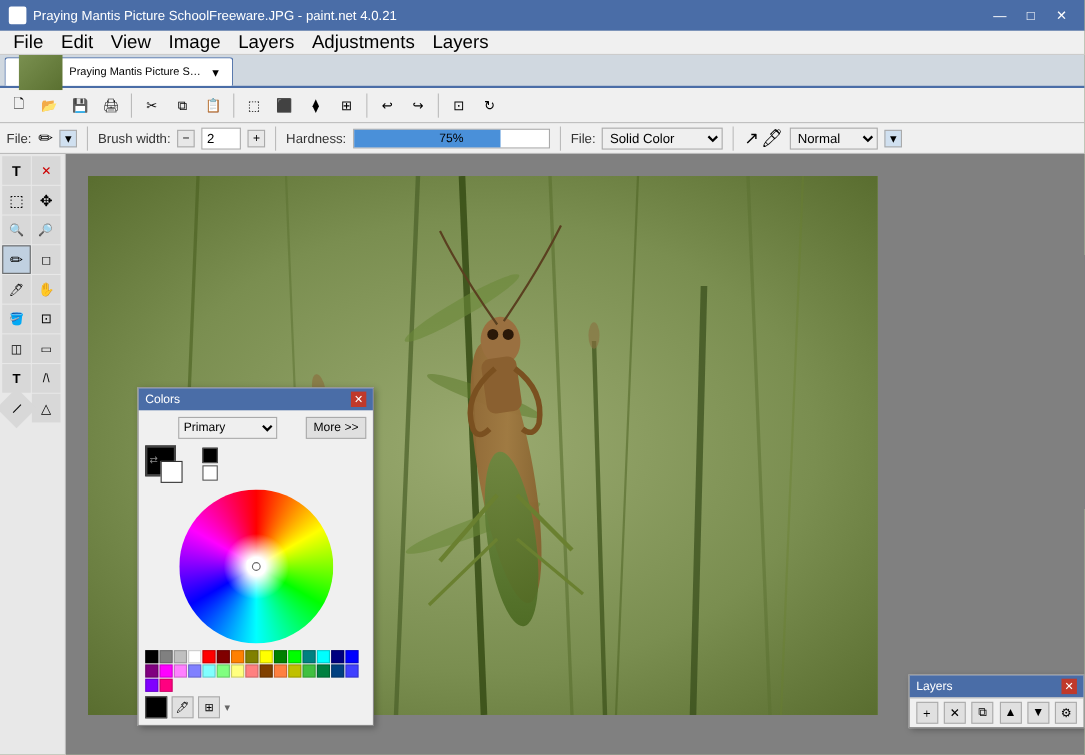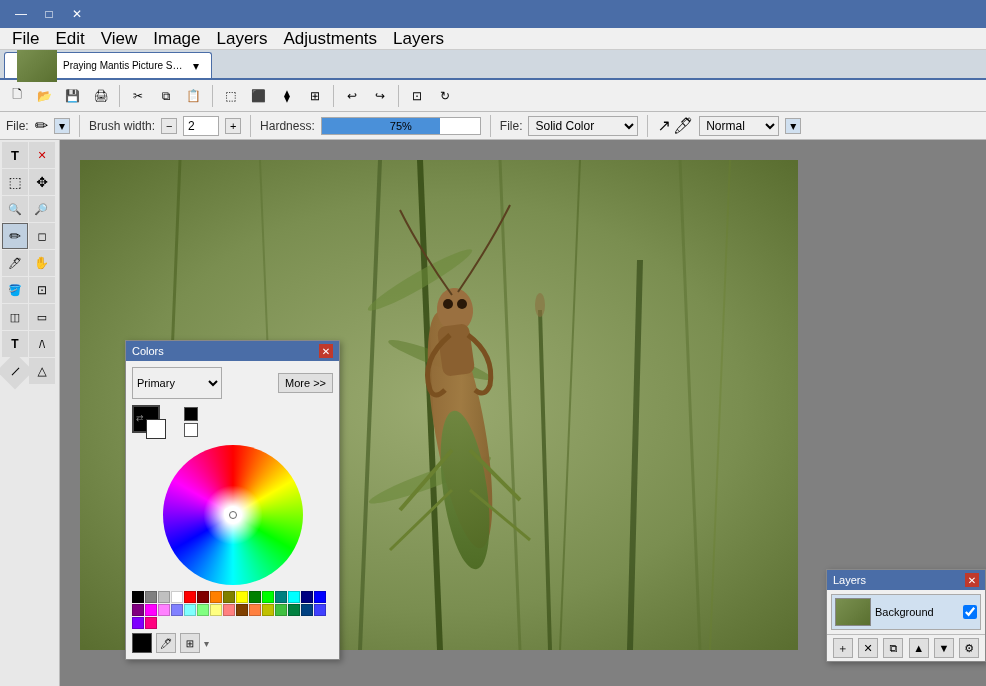--- a/index.html
+++ b/index.html
@@ -50,21 +50,21 @@
         radial-gradient(ellipse at 60% 30%, #8aaa60 0%, #6b8040 40%, #5a7030 80%),
         linear-gradient(135deg, #7a9050 0%, #9aaa70 50%, #6a8040 100%);
     }
 
     
     #colors-panel { position: absolute; bottom: 32px; left: 65px; width: 215px; background: #f0f0f0; border: 1px solid #888; box-shadow: 2px 2px 6px rgba(0,0,0,0.3); }
     #colors-title-bar { background: #4a6da7; color: white; height: 20px; display: flex; align-items: center; padding: 0 6px; justify-content: space-between; font-size: 11px; }
     .panel-close { background: #c0392b; border: none; color: white; width: 14px; height: 14px; cursor: pointer; font-size: 10px; display: flex; align-items: center; justify-content: center; }
     #colors-body { padding: 6px; }
     #colors-controls { display: flex; align-items: center; justify-content: space-between; margin-bottom: 6px; }
-    .colors-select { height: 32px; border: 1px solid #aaa; font-size: 11px; }
+    .colors-select { height: 20px; border: 1px solid #aaa; font-size: 11px; margin-left: 30px; }
     .more-btn { height: 20px; padding: 0 6px; border: 1px solid #aaa; background: #e0e0e0; cursor: pointer; font-size: 11px; }
     .swatch-container { position: relative; width: 46px; height: 36px; }
     #color-wheel { width: 140px; height: 140px; border-radius: 50%; position: relative; margin: 0 auto; overflow: hidden;
       background: conic-gradient(red, yellow, lime, cyan, blue, magenta, red);
     }
     #color-wheel-inner { position: absolute; top: 50%; left: 50%; transform: translate(-50%, -50%); width: 60px; height: 60px; border-radius: 50%; background: radial-gradient(circle, white 20%, rgba(255,255,255,0) 70%); }
     #color-wheel-center { position: absolute; top: 50%; left: 50%; transform: translate(-50%, -50%); width: 8px; height: 8px; border-radius: 50%; background: white; border: 1px solid #666; }
     #color-wheel-selector { position: absolute; top: 45%; left: 44%; width: 8px; height: 8px; border-radius: 50%; border: 2px solid white; background: transparent; }
     #palette-row { display: flex; flex-wrap: wrap; gap: 1px; margin-top: 6px; }
     .palette-cell { width: 12px; height: 12px; cursor: pointer; border: 1px solid rgba(0,0,0,0.2); }
@@ -90,20 +90,24 @@
     .tab.active { background: #fff; border-color: #4a6da7; }
     .tab-arrow { font-size: 12px; margin-left: 4px; }
 
     
     .tab-thumb { width: 40px; height: 32px; background: #6b8060; overflow: hidden; }
   </style>
 </head>
 <body>
 
 <div id="title-bar">
+  <div id="title-bar-left">
+    <div class="app-icon"></div>
+    <span id="title-text">Praying Mantis Picture SchoolFreeware.JPG - paint.net 4.0.21</span>
+  </div>
   <div id="title-bar-controls">
     <button class="title-btn">—</button>
     <button class="title-btn">□</button>
     <button class="title-btn close">✕</button>
   </div>
 </div>
 
 <div id="menu-bar">
   <span class="menu-item">File</span>
   <span class="menu-item">Edit</span>
@@ -152,21 +156,21 @@
 
   <span style="font-size:16px;">✏</span>
   <span style="font-size:12px;border:1px solid #aaa;width:16px;height:16px;display:flex;align-items:center;justify-content:center;background:#d0e0f0;cursor:pointer;">▾</span>
   <div class="tb-sep"></div>
   <span class="opt-label">Brush width:</span>
   <span class="opt-minus">−</span>
   <input type="text" class="opt-input" style="width: 36px;" value="2">
   <span class="opt-plus">+</span>
   <div class="tb-sep"></div>
   <span class="opt-label">Hardness:</span>
-  <div class="opt-progress" style="width:160px;">
+  <div class="opt-progress" style="width:179px;">
     <div class="opt-progress-fill" style="width:75%;"></div>
     <div class="opt-progress-label">75%</div>
   </div>
   <div class="tb-sep"></div>
   <span class="opt-label">File:</span>
   <select class="opt-select" style="width:110px;">
     <option>Solid Color</option>
   </select>
   <div class="tb-sep"></div>
 
@@ -364,29 +368,20 @@
           <span style="font-size:10px;color:#666;">▾</span>
         </div>
       </div>
     </div>
 
     <div id="layers-panel">
       <div id="layers-title-bar">
         <span>Layers</span>
         <button class="panel-close">✕</button>
       </div>
-      <div id="layers-body">
-        <div class="layer-row">
-          <div class="layer-thumb">
-            <div class="layer-thumb-inner"></div>
-          </div>
-          <span class="layer-name">Background</span>
-          <input type="checkbox" class="layer-check" checked="" style="">
-        </div>
-      </div>
       <div id="layers-footer">
         <button class="layer-foot-btn" title="Add Layer">＋</button>
         <button class="layer-foot-btn" title="Delete Layer">✕</button>
         <button class="layer-foot-btn" title="Duplicate">⧉</button>
         <button class="layer-foot-btn" title="Move Up">▲</button>
         <button class="layer-foot-btn" title="Move Down">▼</button>
         <button class="layer-foot-btn" title="Properties">⚙</button>
       </div>
     </div>
 

